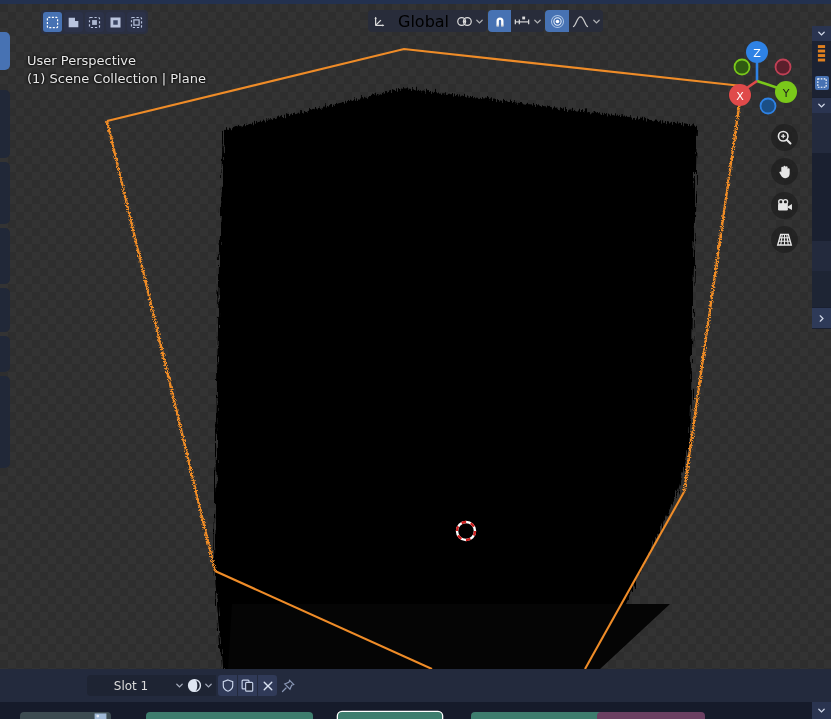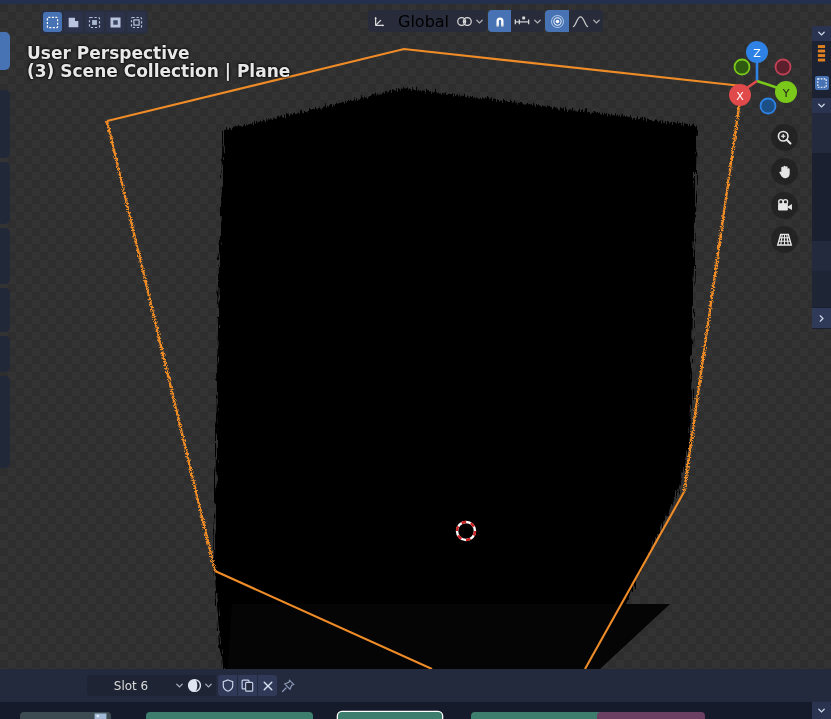--- a/index.html
+++ b/index.html
@@ -78,28 +78,27 @@
   }
   .iconbtn.on{background:#4772b3;}
 
   .grp-orient{left:368px;top:6px;}
   .grp-pivot{left:452px;top:6px;}
   .grp-snap{left:488px;top:6px;}
   .grp-prop{left:545px;top:6px;}
 
   
   .vp-text{
-    position:absolute;left:27px;top:40px;
+    position:absolute;left:27px;top:48px;
     color:#e8e8e8;
-    font-size:17px;
+    font-size:13px;
     line-height:18px;
     text-shadow:0 0 3px #000,0 0 2px #000;
     z-index:20;
     pointer-events:none;
-    font-weight:bold;
   }
 
   
   .gizmo{
     position:absolute;left:712px;top:30px;width:92px;height:92px;
     z-index:25;
   }
 
   
   .navcol{
@@ -296,21 +295,21 @@
           <line x1="4.3" y1="8" x2="15.7" y2="8" stroke="#e6e6e6" stroke-width="1.3"></line>
           <line x1="10" y1="4" x2="10" y2="16.5" stroke="#e6e6e6" stroke-width="1.3"></line>
           <line x1="7.4" y1="4" x2="5.6" y2="16.5" stroke="#e6e6e6" stroke-width="1.3"></line>
           <line x1="12.6" y1="4" x2="14.4" y2="16.5" stroke="#e6e6e6" stroke-width="1.3"></line>
         </svg>
       </div>
     </div>
 
     <div class="vp-text">
       <div>User Perspective</div>
-      <div>(3) Scene Collection | Plane</div>
+      <div>(1) Scene Collection | Plane</div>
     </div>
   </div>
 
   <div class="vp-header">
 
     <div class="hgroup seltools">
       <div class="modebtn on">
         <svg width="13" height="13" viewBox="0 0 14 14">
           <rect x="1.5" y="1.5" width="11" height="11" rx="1" fill="#c9d4ea" fill-opacity=".0" stroke="#ffffff" stroke-width="1.3" stroke-dasharray="2.2 1.6"></rect>
         </svg>
@@ -455,21 +454,21 @@
         <svg width="9" height="9" viewBox="0 0 10 10">
           <path d="M3.6 2 L6.6 5 L3.6 8" fill="none" stroke="#cfd6e6" stroke-width="1.4" stroke-linecap="round"></path>
         </svg>
       </div>
     </div>
   </div>
 
   <div class="matbar"></div>
 
   <div class="mat-slot">
-    <span class="lab">Slot 6</span>
+    <span class="lab">Slot 1</span>
     <svg class="chev" viewBox="0 0 10 10">
       <path d="M2 3.6 L5 6.6 L8 3.6" fill="none" stroke="#cfd6e6" stroke-width="1.4" stroke-linecap="round"></path>
     </svg>
   </div>
 
   <div class="mat-idblock">
     <div class="mat-icon">
       <svg width="15" height="15" viewBox="0 0 16 16">
         <circle cx="8" cy="8" r="6.3" fill="none" stroke="#dfe6f2" stroke-width="1.5"></circle>
         <path d="M8 1.7 a6.3 6.3 0 0 0 0 12.6 a3 6.3 0 0 0 0 -12.6 Z" fill="#dfe6f2"></path>

